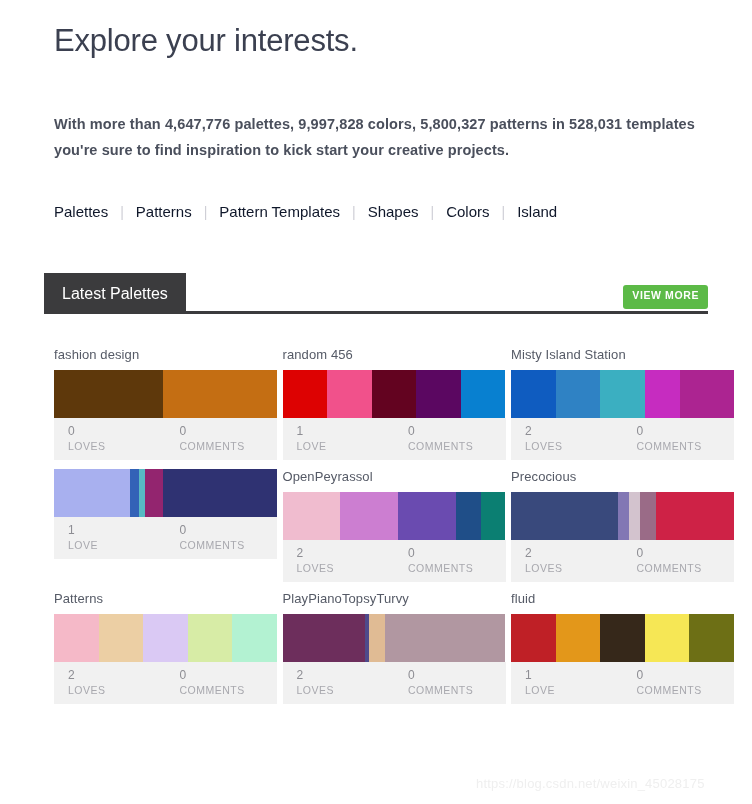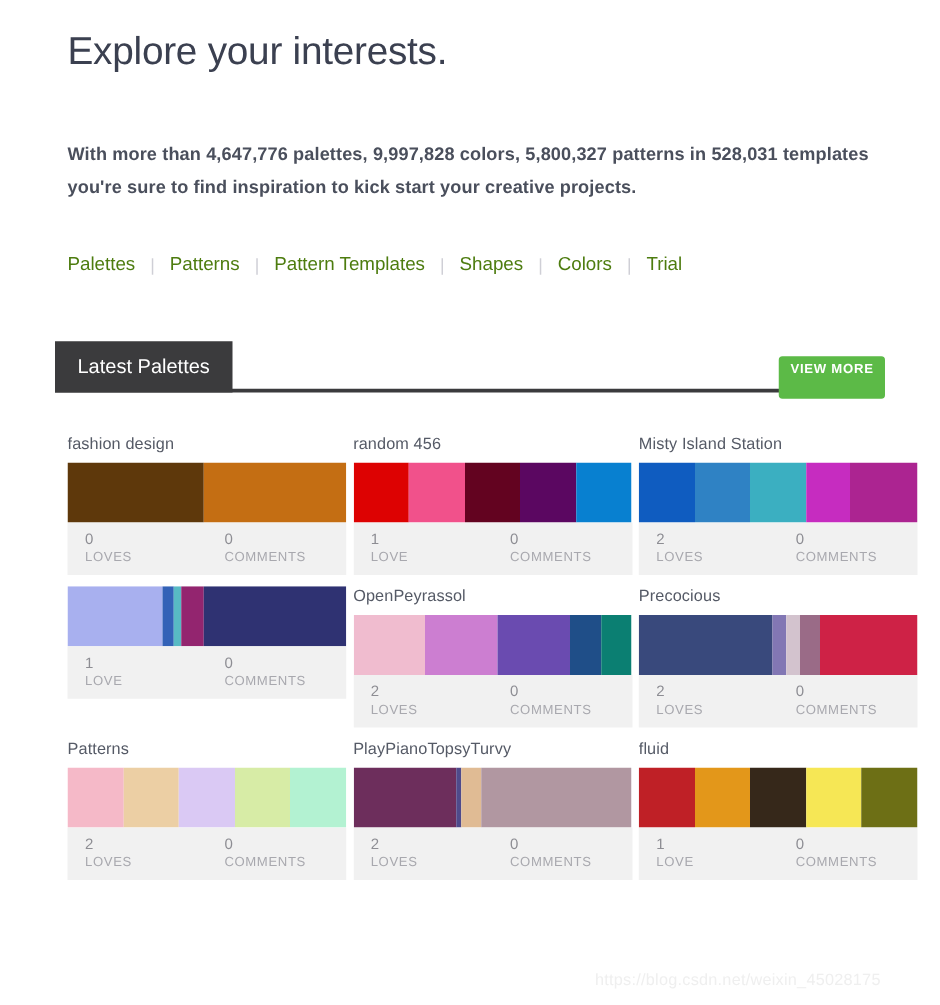--- a/index.html
+++ b/index.html
@@ -51,21 +51,21 @@
   .navlinks {
     position: absolute;
     left: 54px;
     top: 203px;
     display: flex;
     align-items: center;
     font-size: 15px;
     color: #4a4f5c;
   }
   .navlinks a {
-    color: #4d7c0f;
+    color: #0f172a;
     text-decoration: none;
     white-space: nowrap;
   }
   .nav-sep {
     color: #cfcfd6;
     margin: 0 12px;
     font-size: 14px;
     user-select: none;
   }
 
@@ -100,21 +100,21 @@
   }
   .view-more {
     position: absolute;
     right: 0;
     top: 12px;
     background: #5cba47;
     color: #ffffff;
     font-size: 10.5px;
     font-weight: 700;
     letter-spacing: 0.6px;
-    padding: 5px 9px 18px 9px;
+    padding: 5px 9px 8px 9px;
     border: none;
     border-radius: 3px;
     cursor: pointer;
     line-height: 1;
   }
 
   
   .grid {
     position: absolute;
     left: 54px;
@@ -201,21 +201,21 @@
       <a href="#">Palettes</a>
       <span class="nav-sep">|</span>
       <a href="#">Patterns</a>
       <span class="nav-sep">|</span>
       <a href="#">Pattern Templates</a>
       <span class="nav-sep">|</span>
       <a href="#">Shapes</a>
       <span class="nav-sep">|</span>
       <a href="#">Colors</a>
       <span class="nav-sep">|</span>
-      <a href="#">Trial</a>
+      <a href="#">Island</a>
     </nav>
 
   <div class="tabbar">
     <div class="tabbar-line"></div>
     <div class="tab-active">
       <span>Latest Palettes</span>
     </div>
     <button class="view-more">VIEW MORE</button>
   </div>
 

